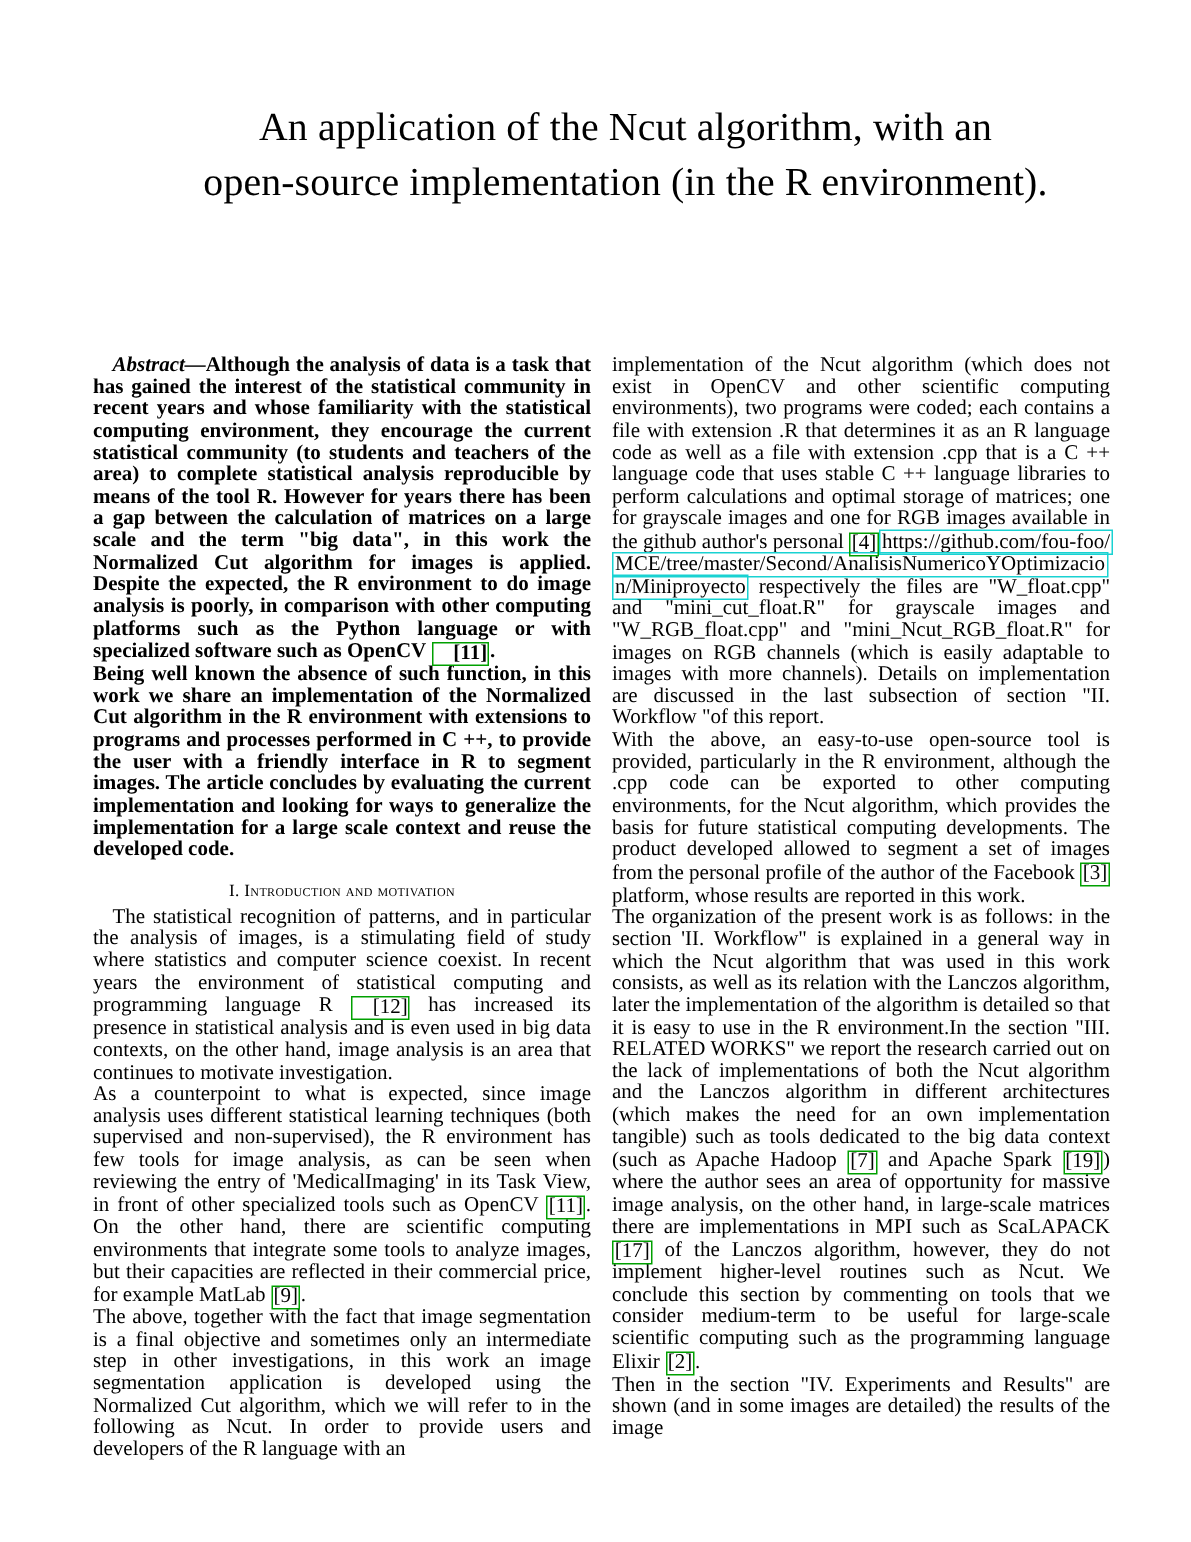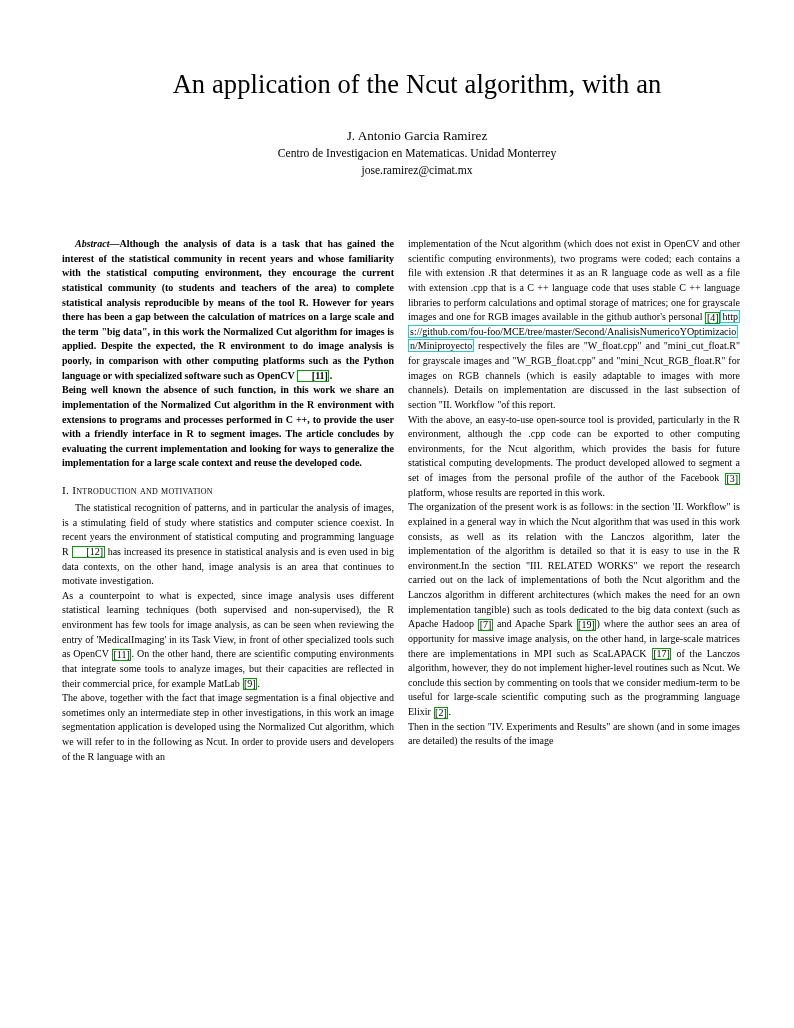--- a/index.html
+++ b/index.html
@@ -63,21 +63,21 @@
     display: flex;
     gap: 14px;
   }
   .col {
     width: 332px;
     flex: 0 0 332px;
   }
 
   p {
     margin: 0;
-    font-size: 10px;
+    font-size: 14px;
     line-height: 14.62px;
     text-align: justify;
     text-justify: inter-word;
     hyphens: auto;
   }
   p.indent { text-indent: 13px; }
 
   .abstract {
     font-weight: bold;
   }
@@ -85,20 +85,21 @@
     font-weight: bold;
     font-style: italic;
   }
   .keywords {
     font-weight: bold;
     font-style: italic;
     text-indent: 13px;
   }
 
   .section-head {
+    text-align: center;
     font-size: 11.4px;
     font-variant: small-caps;
     letter-spacing: 0.25px;
     margin: 13px 0 5px 0;
     font-family: Liberation Serif, serif;
   }
 
   em, .it { }
 
   
@@ -121,25 +122,21 @@
   }
 </style>
 </head>
 <body>
 
 <div class="page">
 
   <div class="header">
     <div class="paper-title">
       <span>An application of the Ncut algorithm, with an</span><br>
-    </div>
-    <div class="author-block">
-      <div class="author-name">J. Antonio Garcia Ramirez</div>
-      <div class="author-affil">Centro de Investigacion en Matematicas. Unidad Monterrey</div>
-      <div class="author-email">jose.ramirez@cimat.mx</div>
+      <span>open-source implementation (in the R environment).</span>
     </div>
   </div>
 
   <div class="columns">
 
     <div class="col">
 
       <p class="abstract indent"><span class="lead">Abstract—</span><span>Although the analysis of data is a task that has gained the interest of the statistical community in recent years and whose familiarity with the statistical computing environment, they encourage the current statistical community (to students and teachers of the area) to complete statistical analysis reproducible by means of the tool R. However for years there has been a gap between the calculation of matrices on a large scale and the term "big data", in this work the Normalized Cut algorithm for images is applied. Despite the expected, the R environment to do image analysis is poorly, in comparison with other computing platforms such as the Python language or with specialized software such as OpenCV </span><span class="cite">[11]</span><span>.</span></p>
 
       <p class="abstract">Being well known the absence of such function, in this work we share an implementation of the Normalized Cut algorithm in the R environment with extensions to programs and processes performed in C ++, to provide the user with a friendly interface in R to segment images. The article concludes by evaluating the current implementation and looking for ways to generalize the implementation for a large scale context and reuse the developed code.</p>

